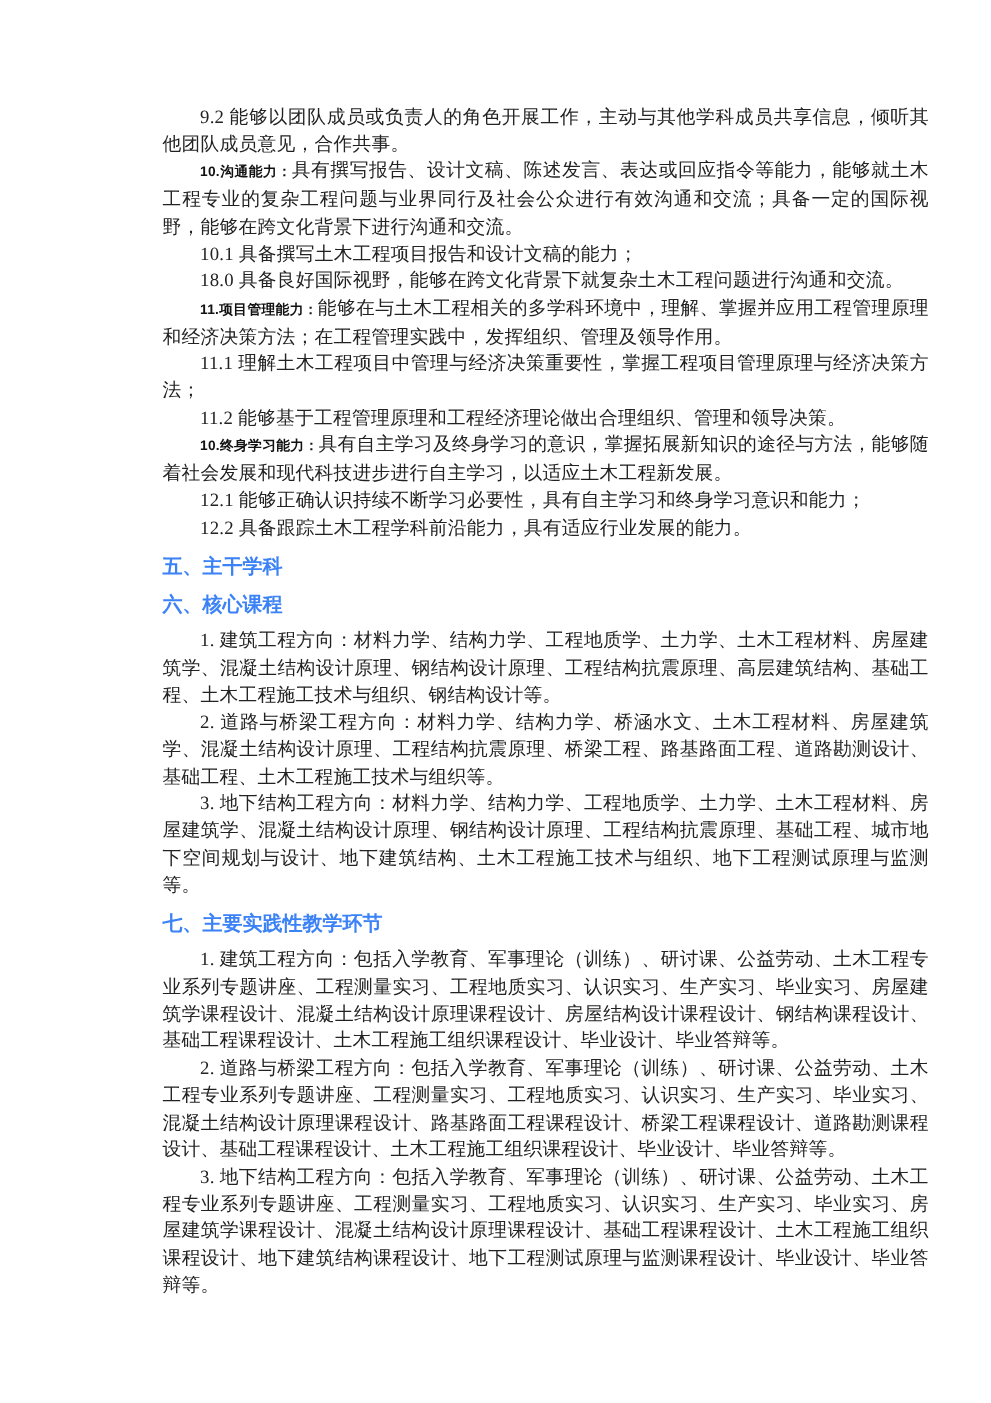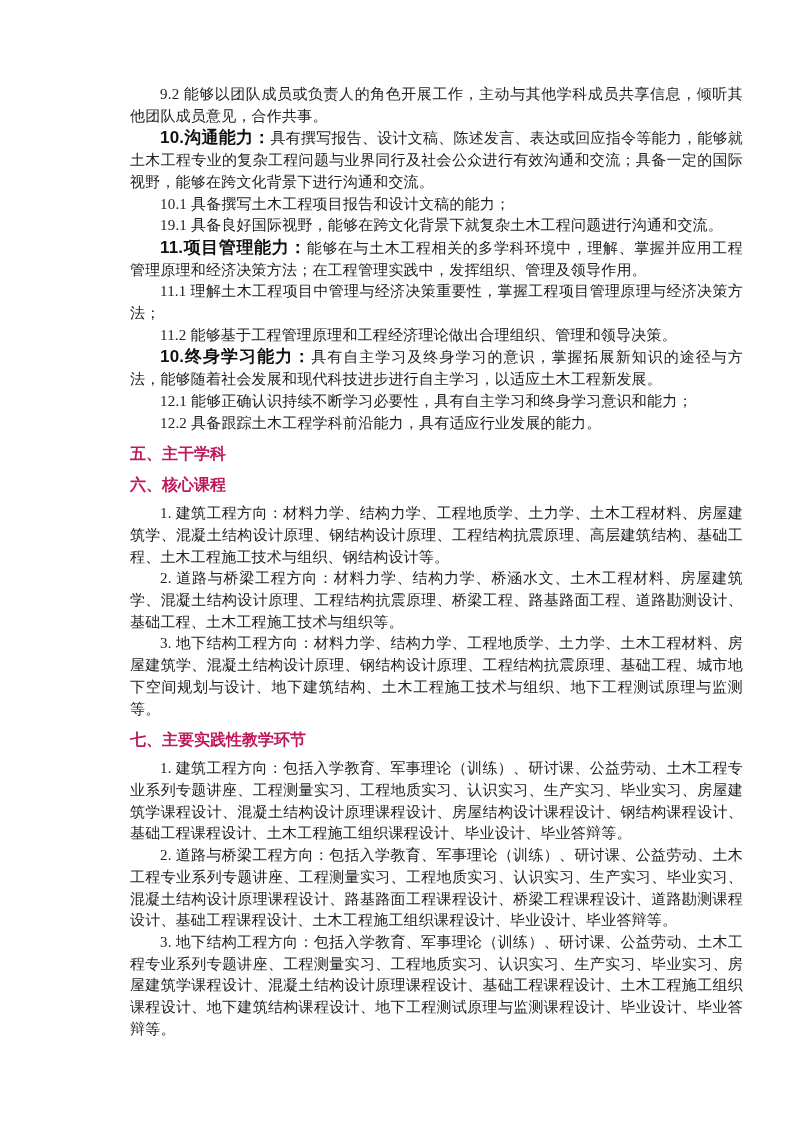--- a/index.html
+++ b/index.html
@@ -30,45 +30,45 @@
     text-align: justify;
     letter-spacing: 0.2px;
     color: #222222;
   }
   .para.indent {
     text-indent: 2em;
   }
   .para .bold {
     font-weight: 700;
     font-family: "Liberation Sans", "DejaVu Sans", sans-serif;
-    font-size: 17px;
+    font-size: 11px;
     color: #111111;
   }
   .heading {
     margin: 0;
     padding: 0;
     margin-top: 9px;
     margin-bottom: 7px;
     font-size: 16px;
     line-height: 22px;
     font-weight: 700;
     font-family: "Liberation Sans", "DejaVu Sans", sans-serif;
-    color: #be185d;
+    color: #3b82f6;
     text-align: left;
   }
 </style>
 </head>
 <body>
 
 <div class="page">
   <div class="content" id="doc-content">
       <p class="para indent"><span>9.2 能够以团队成员或负责人的角色开展工作，主动与其他学科成员共享信息，倾听其他团队成员意见，合作共事。</span></p>
       <p class="para indent"><span class="bold">10.沟通能力：</span><span>具有撰写报告、设计文稿、陈述发言、表达或回应指令等能力，能够就土木工程专业的复杂工程问题与业界同行及社会公众进行有效沟通和交流；具备一定的国际视野，能够在跨文化背景下进行沟通和交流。</span></p>
       <p class="para indent"><span>10.1 具备撰写土木工程项目报告和设计文稿的能力；</span></p>
-      <p class="para indent"><span>19.1 具备良好国际视野，能够在跨文化背景下就复杂土木工程问题进行沟通和交流。</span></p>
+      <p class="para indent"><span>18.0 具备良好国际视野，能够在跨文化背景下就复杂土木工程问题进行沟通和交流。</span></p>
       <p class="para indent"><span class="bold">11.项目管理能力：</span><span>能够在与土木工程相关的多学科环境中，理解、掌握并应用工程管理原理和经济决策方法；在工程管理实践中，发挥组织、管理及领导作用。</span></p>
       <p class="para indent"><span>11.1 理解土木工程项目中管理与经济决策重要性，掌握工程项目管理原理与经济决策方法；</span></p>
       <p class="para indent"><span>11.2 能够基于工程管理原理和工程经济理论做出合理组织、管理和领导决策。</span></p>
       <p class="para indent"><span class="bold">10.终身学习能力：</span><span>具有自主学习及终身学习的意识，掌握拓展新知识的途径与方法，能够随着社会发展和现代科技进步进行自主学习，以适应土木工程新发展。</span></p>
       <p class="para indent"><span>12.1 能够正确认识持续不断学习必要性，具有自主学习和终身学习意识和能力；</span></p>
       <p class="para indent"><span>12.2 具备跟踪土木工程学科前沿能力，具有适应行业发展的能力。</span></p>
       <h2 class="heading"><span>五、主干学科</span></h2>
       <h2 class="heading"><span>六、核心课程</span></h2>
       <p class="para indent"><span>1. 建筑工程方向：材料力学、结构力学、工程地质学、土力学、土木工程材料、房屋建筑学、混凝土结构设计原理、钢结构设计原理、工程结构抗震原理、高层建筑结构、基础工程、土木工程施工技术与组织、钢结构设计等。</span></p>
       <p class="para indent"><span>2. 道路与桥梁工程方向：材料力学、结构力学、桥涵水文、土木工程材料、房屋建筑学、混凝土结构设计原理、工程结构抗震原理、桥梁工程、路基路面工程、道路勘测设计、基础工程、土木工程施工技术与组织等。</span></p>

